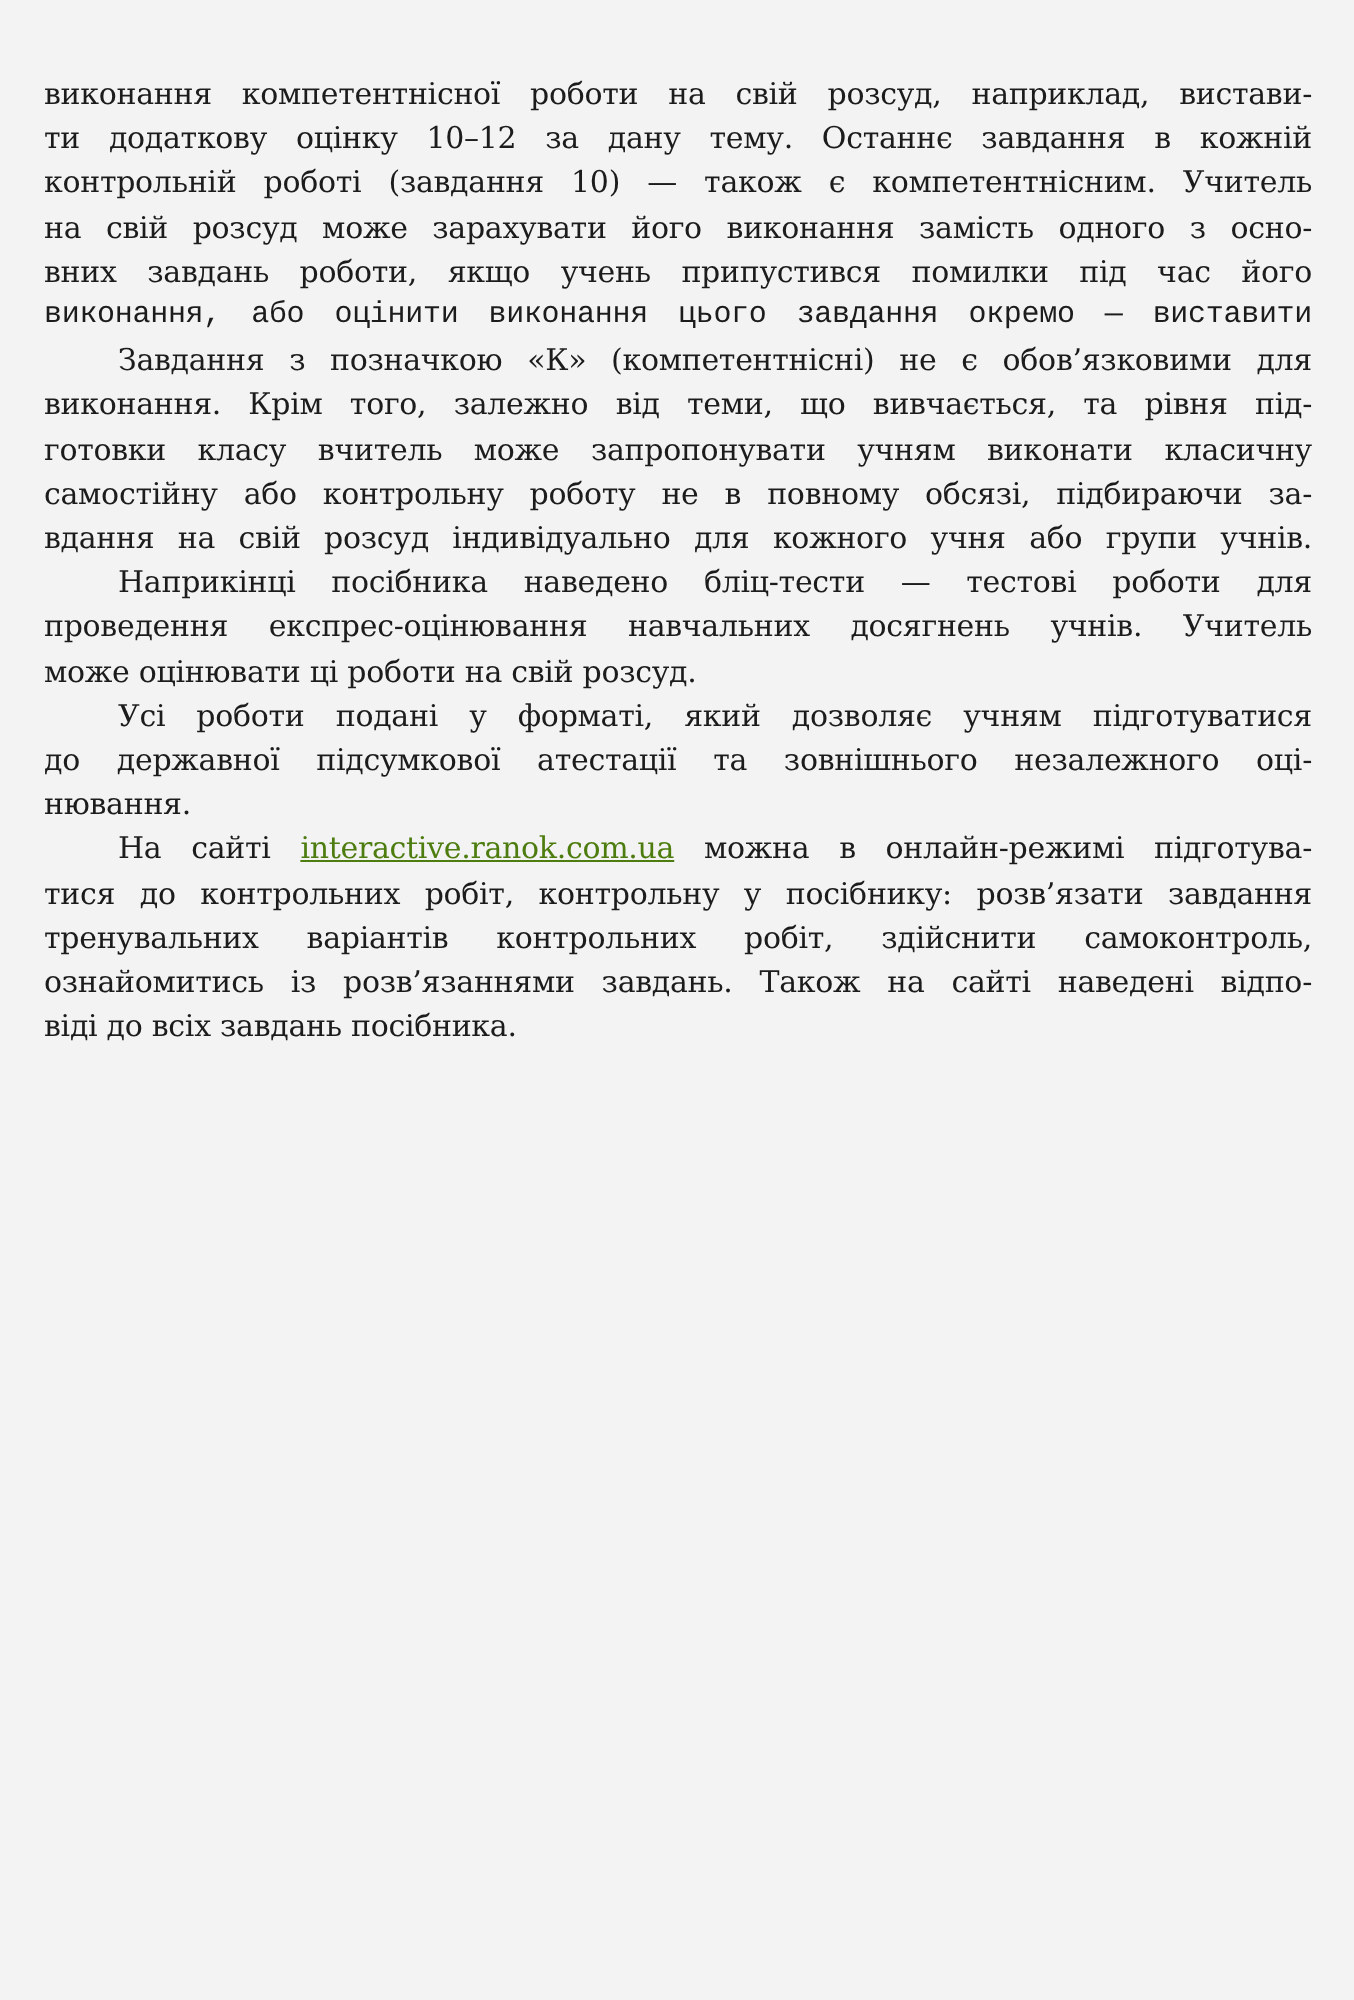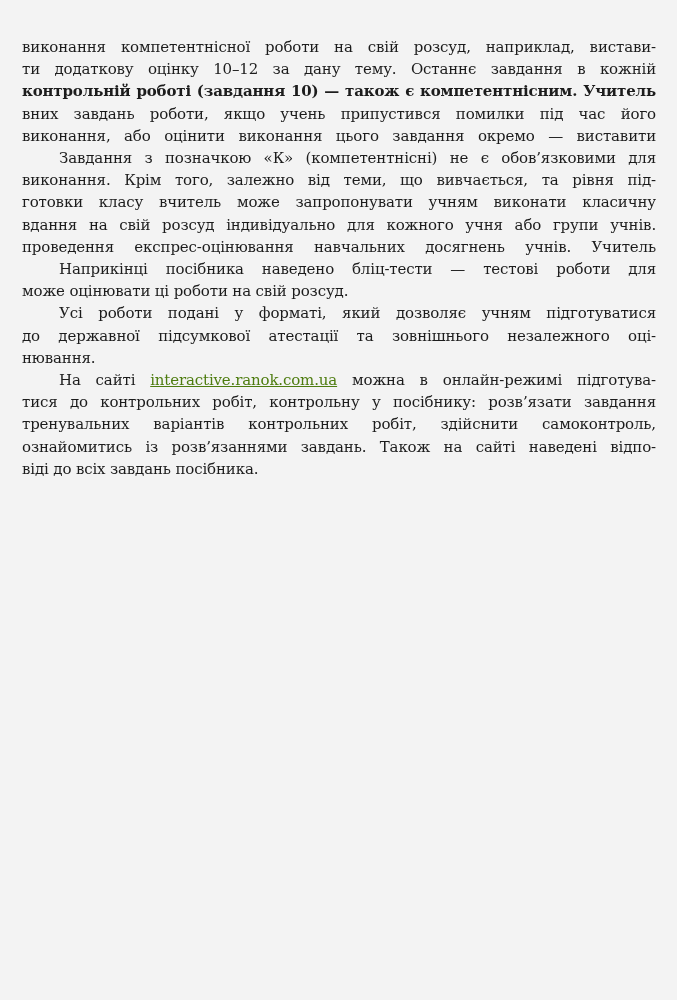--- a/index.html
+++ b/index.html
@@ -46,35 +46,37 @@
     }
   </style>
 </head>
 <body>
 
 <div class="page">
 
   <p>
     <span class="line" style="white-space: nowrap; display: block; word-spacing: 0px;">виконання компетентнісної роботи на свій розсуд, наприклад, вистави-</span>
     <span class="line" style="white-space: nowrap; display: block; word-spacing: 0px;">ти додаткову оцінку 10–12 за дану тему. Останнє завдання в кожній</span>
-    <span class="line" style="white-space: nowrap; display: block; word-spacing: 0px; font-weight: bold;">контрольній роботі (завдання 10) — також є компетентнісним. Учитель</span>
+    <span class="line" style="white-space: nowrap; display: block; word-spacing: 0px;">контрольній роботі (завдання 10) — також є компетентнісним. Учитель</span>
+    <span class="line" style="white-space: nowrap; display: block; word-spacing: 0px;">на свій розсуд може зарахувати його виконання замість одного з осно-</span>
     <span class="line" style="white-space: nowrap; display: block; word-spacing: 0px;">вних завдань роботи, якщо учень припустився помилки під час його</span>
-    <span class="line" style="white-space: nowrap; display: block; word-spacing: 0px;">виконання, або оцінити виконання цього завдання окремо — виставити</span>
+    <span class="line" style="white-space: nowrap; display: block; word-spacing: 0px; font-family: Liberation Mono, monospace;">виконання, або оцінити виконання цього завдання окремо — виставити</span>
   </p>
 
   <p>
     <span class="line" style="padding-left: 37px; white-space: nowrap; display: block; word-spacing: 0px;">Завдання з позначкою «К» (компетентнісні) не є обов’язковими для</span>
     <span class="line" style="white-space: nowrap; display: block; word-spacing: 0px;">виконання. Крім того, залежно від теми, що вивчається, та рівня під-</span>
     <span class="line" style="white-space: nowrap; display: block; word-spacing: 0px;">готовки класу вчитель може запропонувати учням виконати класичну</span>
+    <span class="line" style="white-space: nowrap; display: block; word-spacing: 0px;">самостійну або контрольну роботу не в повному обсязі, підбираючи за-</span>
     <span class="line" style="white-space: nowrap; display: block; word-spacing: 0px;">вдання на свій розсуд індивідуально для кожного учня або групи учнів.</span>
   </p>
 
   <p>
+    <span class="line" style="padding-left: 37px; white-space: nowrap; display: block; word-spacing: 0px;">Наприкінці посібника наведено бліц-тести — тестові роботи для</span>
     <span class="line" style="white-space: nowrap; display: block; word-spacing: 0px;">проведення експрес-оцінювання навчальних досягнень учнів. Учитель</span>
-    <span class="line" style="padding-left: 37px; white-space: nowrap; display: block; word-spacing: 0px;">Наприкінці посібника наведено бліц-тести — тестові роботи для</span>
     <span class="line last">може оцінювати ці роботи на свій розсуд.</span>
   </p>
 
   <p>
     <span class="line" style="padding-left: 37px; white-space: nowrap; display: block; word-spacing: 0px;">Усі роботи подані у форматі, який дозволяє учням підготуватися</span>
     <span class="line" style="white-space: nowrap; display: block; word-spacing: 0px;">до державної підсумкової атестації та зовнішнього незалежного оці-</span>
     <span class="line last">нювання.</span>
   </p>
 
   <p>

